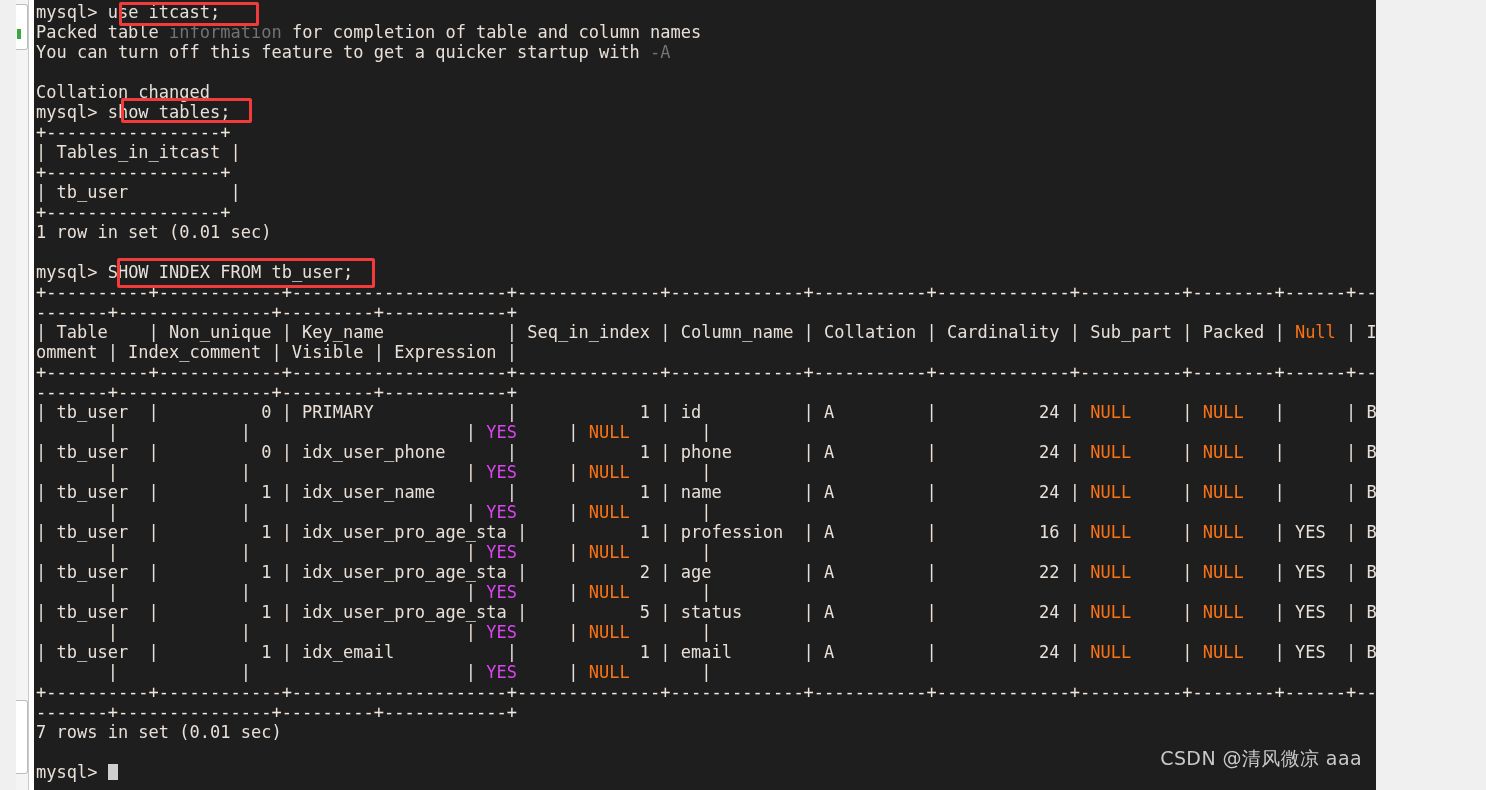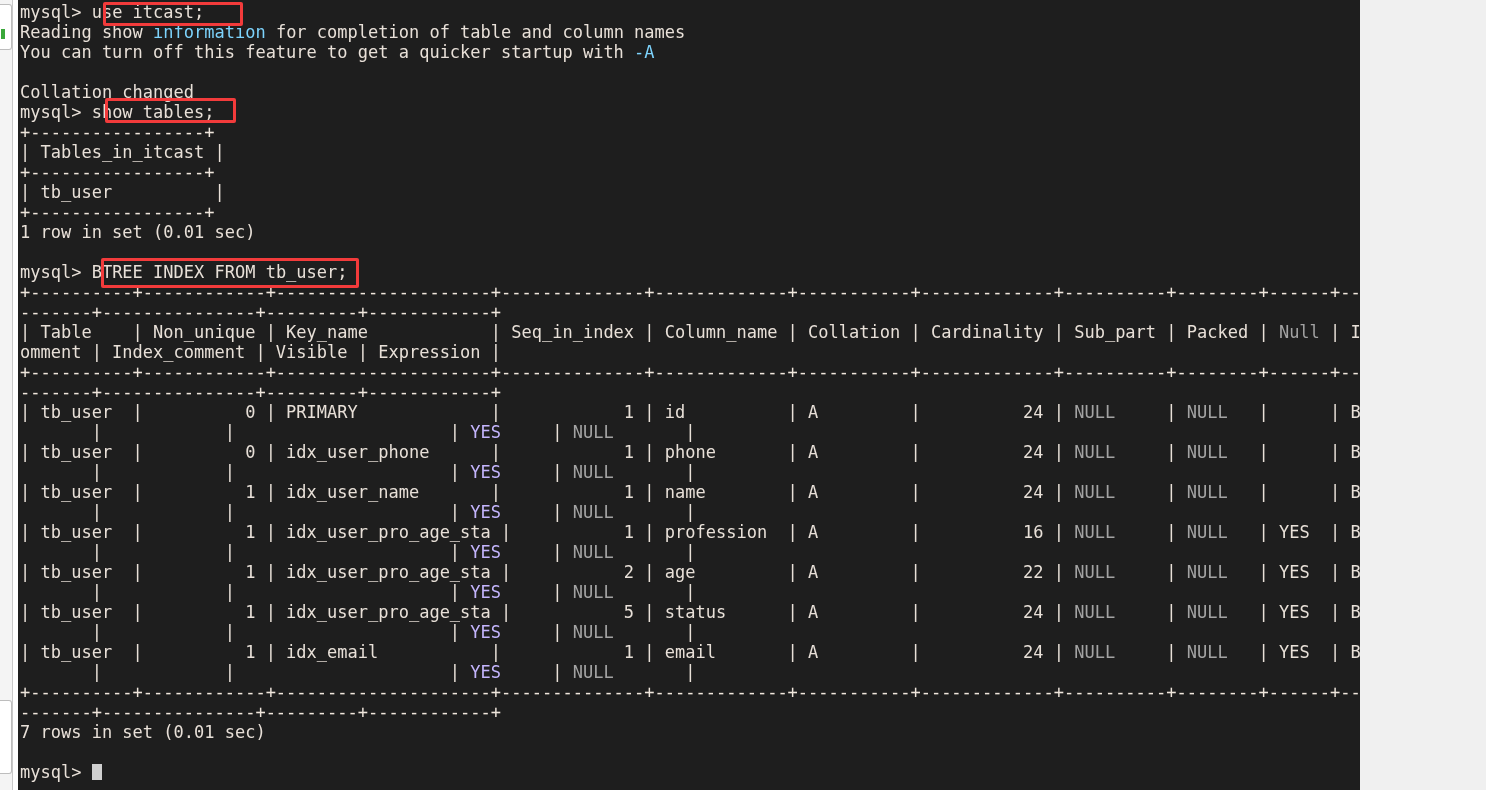--- a/index.html
+++ b/index.html
@@ -7,20 +7,21 @@
     padding: 0;
     background: #f0f0f0;
   }
   #screen {
     position: relative;
     width: 1360px;
     height: 790px;
     overflow: hidden;
     background: #f2f2f2;
     font-family: "DejaVu Sans Mono", "Liberation Mono", monospace;
+    margin-left: 16px;
   }
   
   .page-left {
     position: absolute;
     left: 0; top: 0;
     width: 18px; height: 790px;
     background: #ffffff;
   }
   .page-left-strip {
     position: absolute;
@@ -71,23 +72,23 @@
   .line {
     height: 20px;
     line-height: 20px;
     font-size: 17px;
     letter-spacing: 0px;
     color: #e8e0d8;
     white-space: pre;
     font-family: "DejaVu Sans Mono", "Liberation Mono", monospace;
   }
   .c-white  { color: #e8e0d8; }
-  .c-cyan   { color: #7dd3fc; }
-  .c-green  { color: #c4b5fd; }
-  .c-magenta{ color: #a3a3a3; }
+  .c-cyan   { color: #737373; }
+  .c-green  { color: #d946ef; }
+  .c-magenta{ color: #f97316; }
   .c-rule   { color: #efe6dc; }
 
   
   .hl {
     position: absolute;
     border: 3px solid #f23b3b;
     border-radius: 2px;
     pointer-events: none;
     box-sizing: border-box;
   }
@@ -134,33 +135,33 @@
     <div class="page-left-strip"></div>
     <div class="tab-chip">
       <div class="tab-chip-mark"></div>
     </div>
     <div class="page-left-box"></div>
   </div>
 
   <div id="terminal">
     <div id="term-inner">
         <div class="line"><span class="c-white">mysql&gt; </span><span class="c-white">use itcast;</span></div>
-        <div class="line"><span class="c-white">Reading show </span><span class="c-cyan">information</span><span class="c-white"> for completion of table and column names</span></div>
+        <div class="line"><span class="c-white">Packed table </span><span class="c-cyan">information</span><span class="c-white"> for completion of table and column names</span></div>
         <div class="line"><span class="c-white">You can turn off this feature to get a quicker startup with </span><span class="c-cyan">-A</span></div>
         <div class="line"><span class="c-white"></span></div>
         <div class="line"><span class="c-white">Collation changed</span></div>
         <div class="line"><span class="c-white">mysql&gt; </span><span class="c-white">show tables;</span></div>
         <div class="line"><span class="c-rule">+-----------------+</span></div>
         <div class="line"><span class="c-white">| Tables_in_itcast |</span></div>
         <div class="line"><span class="c-rule">+-----------------+</span></div>
         <div class="line"><span class="c-white">| tb_user          |</span></div>
         <div class="line"><span class="c-rule">+-----------------+</span></div>
         <div class="line"><span class="c-white">1 row in set (0.01 sec)</span></div>
         <div class="line"><span class="c-white"></span></div>
-        <div class="line"><span class="c-white">mysql&gt; </span><span class="c-white">BTREE INDEX FROM tb_user;</span></div>
+        <div class="line"><span class="c-white">mysql&gt; </span><span class="c-white">SHOW INDEX FROM tb_user;</span></div>
         <div class="line"><span class="c-rule">+----------+------------+---------------------+--------------+-------------+-----------+-------------+----------+--------+------+------------+-+</span></div>
         <div class="line"><span class="c-rule">-------+---------------+---------+------------+</span></div>
         <div class="line"><span class="c-white">| Table    | Non_unique | Key_name            | Seq_in_index | Column_name | Collation | Cardinality | Sub_part | Packed | </span><span class="c-magenta">Null</span><span class="c-white"> | Index_type | C</span></div>
         <div class="line"><span class="c-white">omment | Index_comment | Visible | Expression |</span></div>
         <div class="line"><span class="c-rule">+----------+------------+---------------------+--------------+-------------+-----------+-------------+----------+--------+------+------------+-+</span></div>
         <div class="line"><span class="c-rule">-------+---------------+---------+------------+</span></div>
         <div class="line"><span class="c-white">| tb_user  |          0 | PRIMARY             |            1 | id          | A         |          24 | </span><span class="c-magenta">NULL</span><span class="c-white">     | </span><span class="c-magenta">NULL</span><span class="c-white">   |      | BTREE      | </span></div>
         <div class="line"><span class="c-white">       |            |                     | </span><span class="c-green">YES</span><span class="c-white">     | </span><span class="c-magenta">NULL</span><span class="c-white">       |</span></div>
         <div class="line"><span class="c-white">| tb_user  |          0 | idx_user_phone      |            1 | phone       | A         |          24 | </span><span class="c-magenta">NULL</span><span class="c-white">     | </span><span class="c-magenta">NULL</span><span class="c-white">   |      | BTREE      | </span></div>
         <div class="line"><span class="c-white">       |            |                     | </span><span class="c-green">YES</span><span class="c-white">     | </span><span class="c-magenta">NULL</span><span class="c-white">       |</span></div>
@@ -187,14 +188,15 @@
       <div class="hl" style="left: 105px; top: 98px; width: 131px; height: 25px; border-color: rgb(242, 59, 59);"></div>
       <div class="hl" style="left: 101px; top: 258px; width: 258px; height: 30px; border-color: rgb(242, 59, 59);"></div>
     </div>
 
   <div class="term-right-edge"></div>
   <div class="sb-track-outer">
     
     
   </div>
 
+  <div class="watermark">CSDN @清风微凉 aaa</div>
 
 </div>
 
 </body></html>

